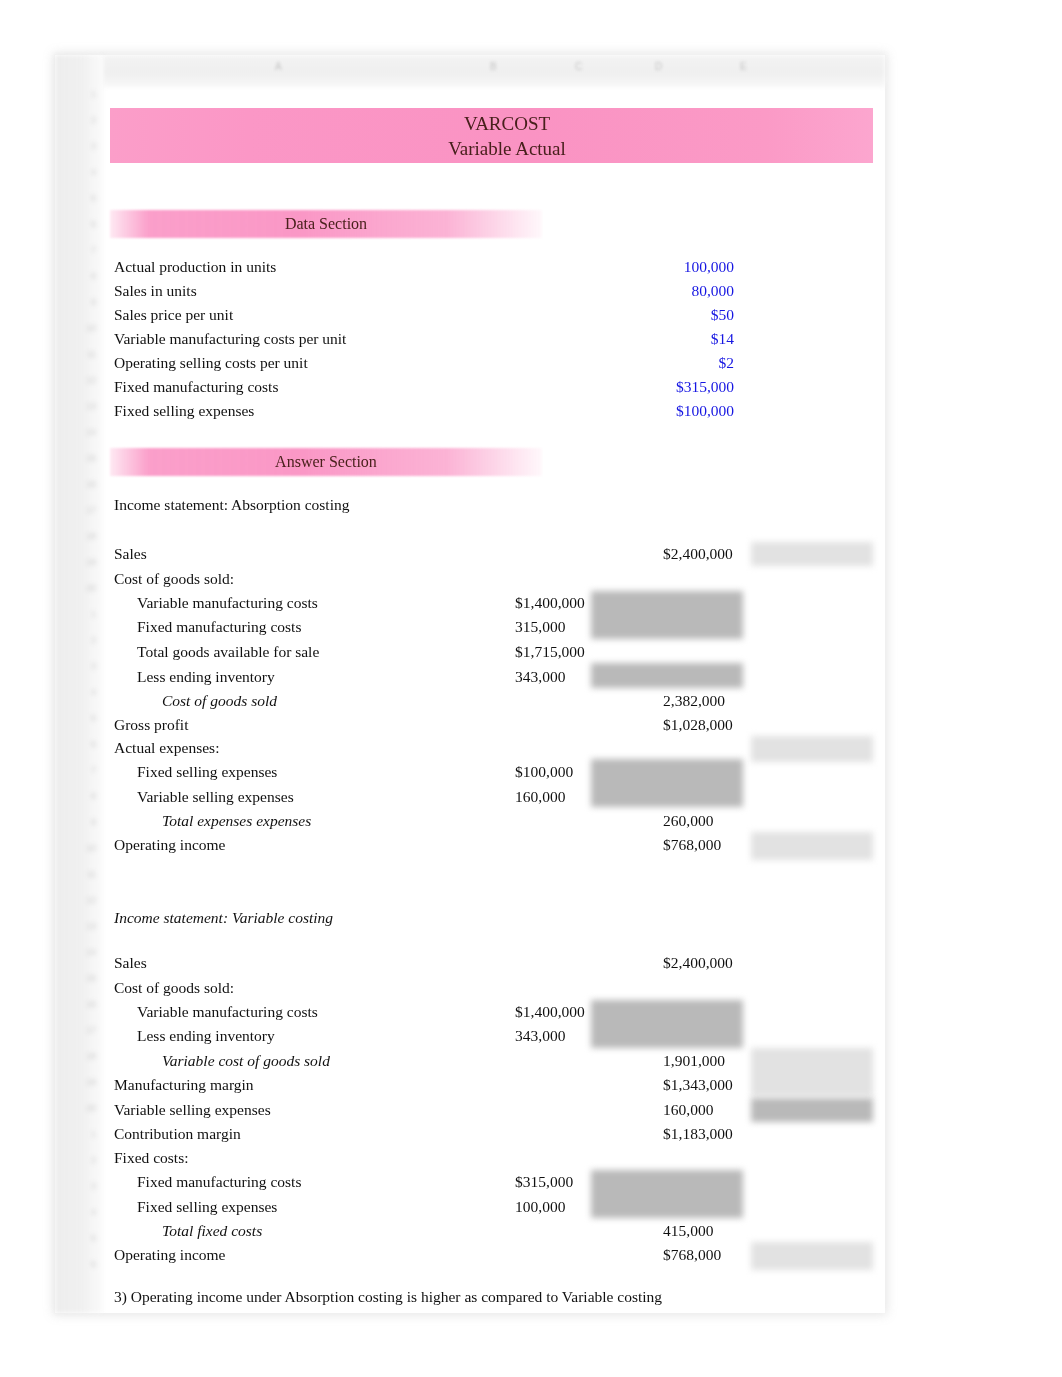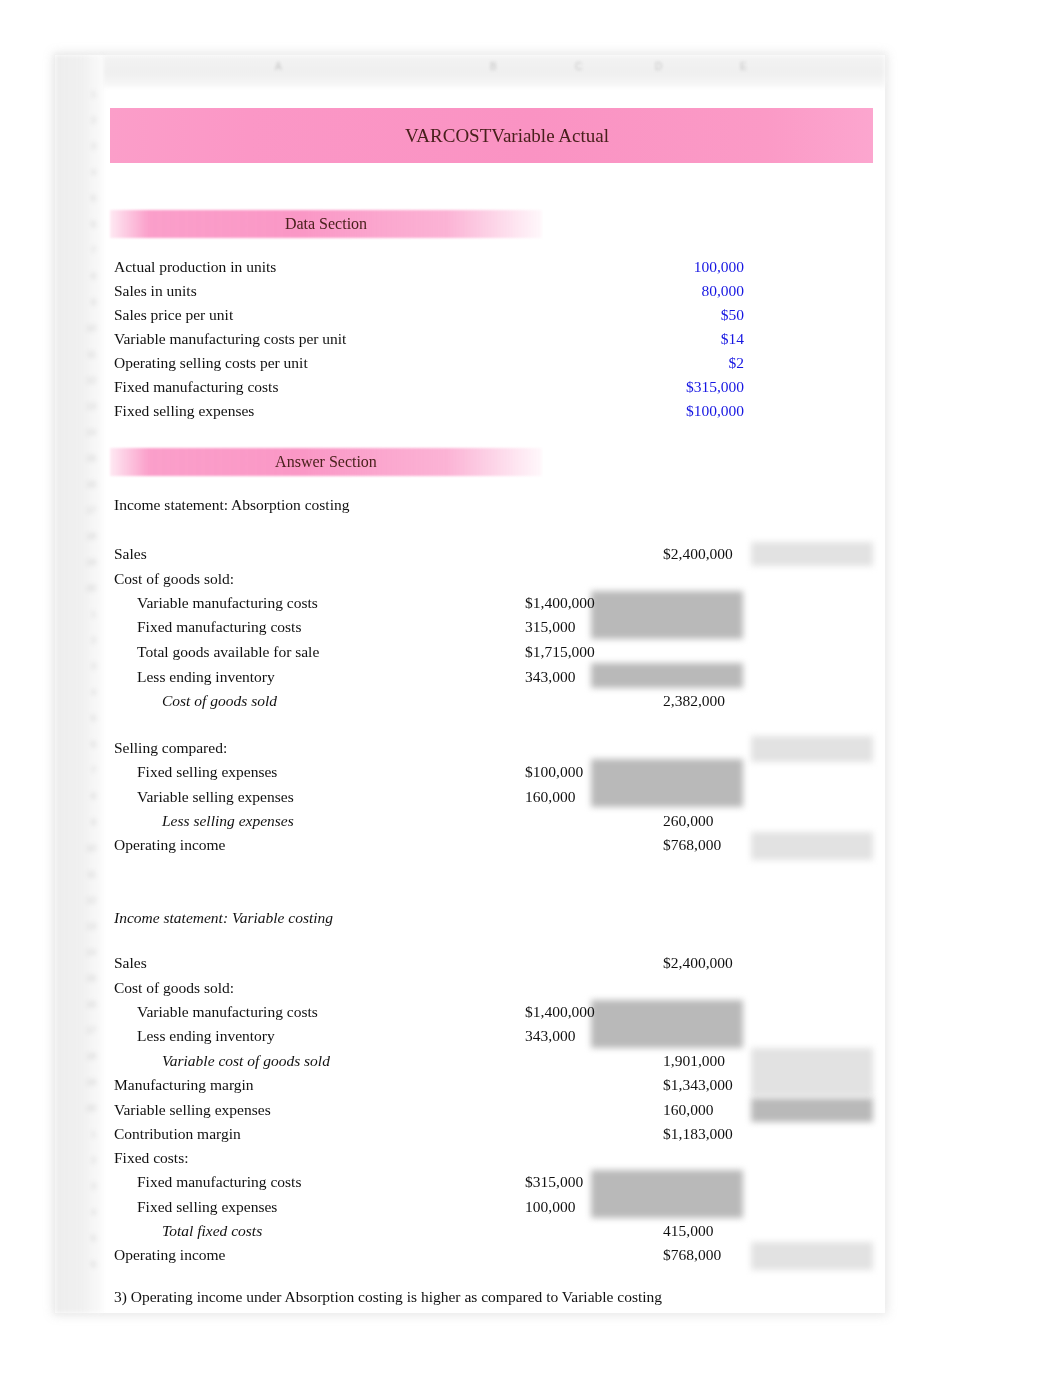--- a/index.html
+++ b/index.html
@@ -87,21 +87,21 @@
         #fb9ec9 0%, #fb97c6 18%, #fa93c3 55%, #fb9ac6 86%, #fca6cf 100%);
     filter: blur(0.75px);
   }
   .banner-title-text {
     position: absolute;
     left: 7px;
     top: 23px;
     width: 794px;
     height: 55px;
     display: flex;
-    flex-direction: row;
+    flex-direction: column;
     align-items: center;
     justify-content: center;
     color: #48201c;
     font-size: 19px;
     line-height: 25px;
   }
 
   .banner-data, .banner-answer {
     position: absolute;
     left: 7px;
@@ -153,21 +153,21 @@
   .row .lab.i2 { left: 59px; font-style: italic; }
 
   .cell-mid, .cell-right {
     position: absolute;
     top: 0;
     height: 24px;
     line-height: 24px;
     text-align: right;
     white-space: nowrap;
   }
-  .cell-mid   { left: 422px; width: 219px; }
+  .cell-mid   { left: 412px; width: 219px; }
   .cell-right { left: 560px; width: 207px; }
 
   .blue { color: #1616e2; }
 
   
   .shade {
     position: absolute;
     background: #b9b9b9;
     filter: blur(3px);
     z-index: 0;
@@ -319,33 +319,37 @@
       <span class="cell-mid rowtext">$1,715,000</span>
     </div>
     <div class="row" style="top:580px;">
       <span class="lab i1 rowtext">Less ending inventory</span>
       <span class="cell-mid rowtext">343,000</span>
     </div>
     <div class="row" style="top:604px;">
       <span class="lab i2 rowtext">Cost of goods sold</span>
       <span class="cell-right rowtext">2,382,000</span>
     </div>
+    <div class="row" style="top:628px;">
+      <span class="lab rowtext">Gross profit</span>
+      <span class="cell-right rowtext">$1,028,000</span>
+    </div>
     <div class="row" style="top:651px;">
-      <span class="lab rowtext">Selling compared:</span>
+      <span class="lab rowtext">Actual expenses:</span>
     </div>
     <div class="row" style="top:675px;">
       <span class="lab i1 rowtext">Fixed selling expenses</span>
       <span class="cell-mid rowtext">$100,000</span>
     </div>
     <div class="row" style="top:700px;">
       <span class="lab i1 rowtext">Variable selling expenses</span>
       <span class="cell-mid rowtext">160,000</span>
     </div>
     <div class="row" style="top:724px;">
-      <span class="lab i2 rowtext">Less selling expenses</span>
+      <span class="lab i2 rowtext">Total expenses expenses</span>
       <span class="cell-right rowtext">260,000</span>
     </div>
     <div class="row" style="top:748px;">
       <span class="lab rowtext">Operating income</span>
       <span class="cell-right rowtext">$768,000</span>
     </div>
 
     <div class="row" style="top:821px;font-style:italic;">
       <span class="lab">Income statement: Variable costing</span>
     </div>

